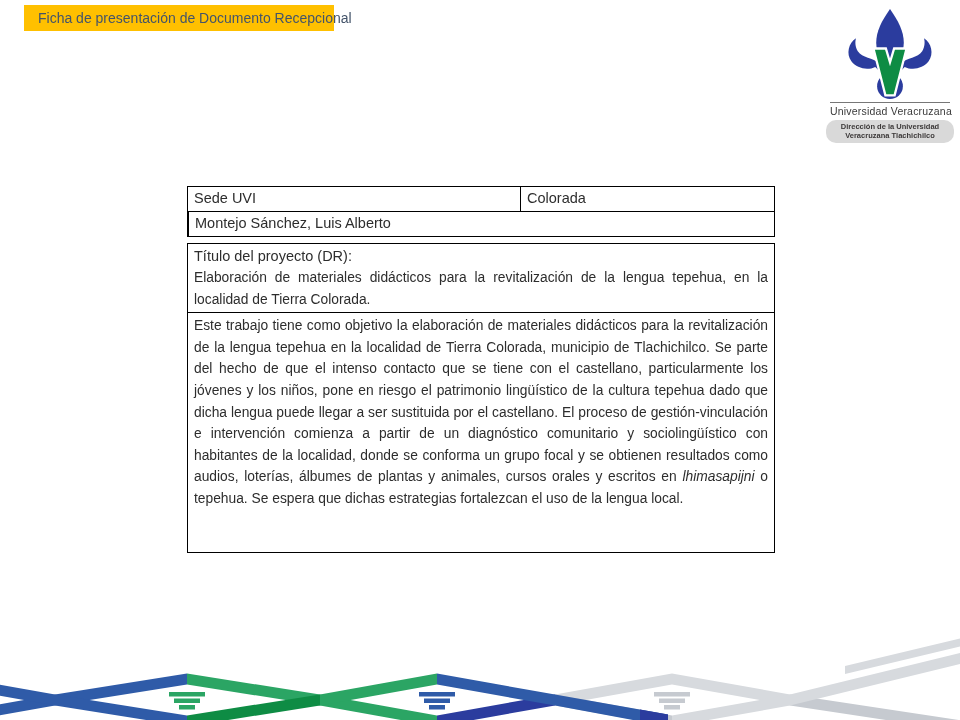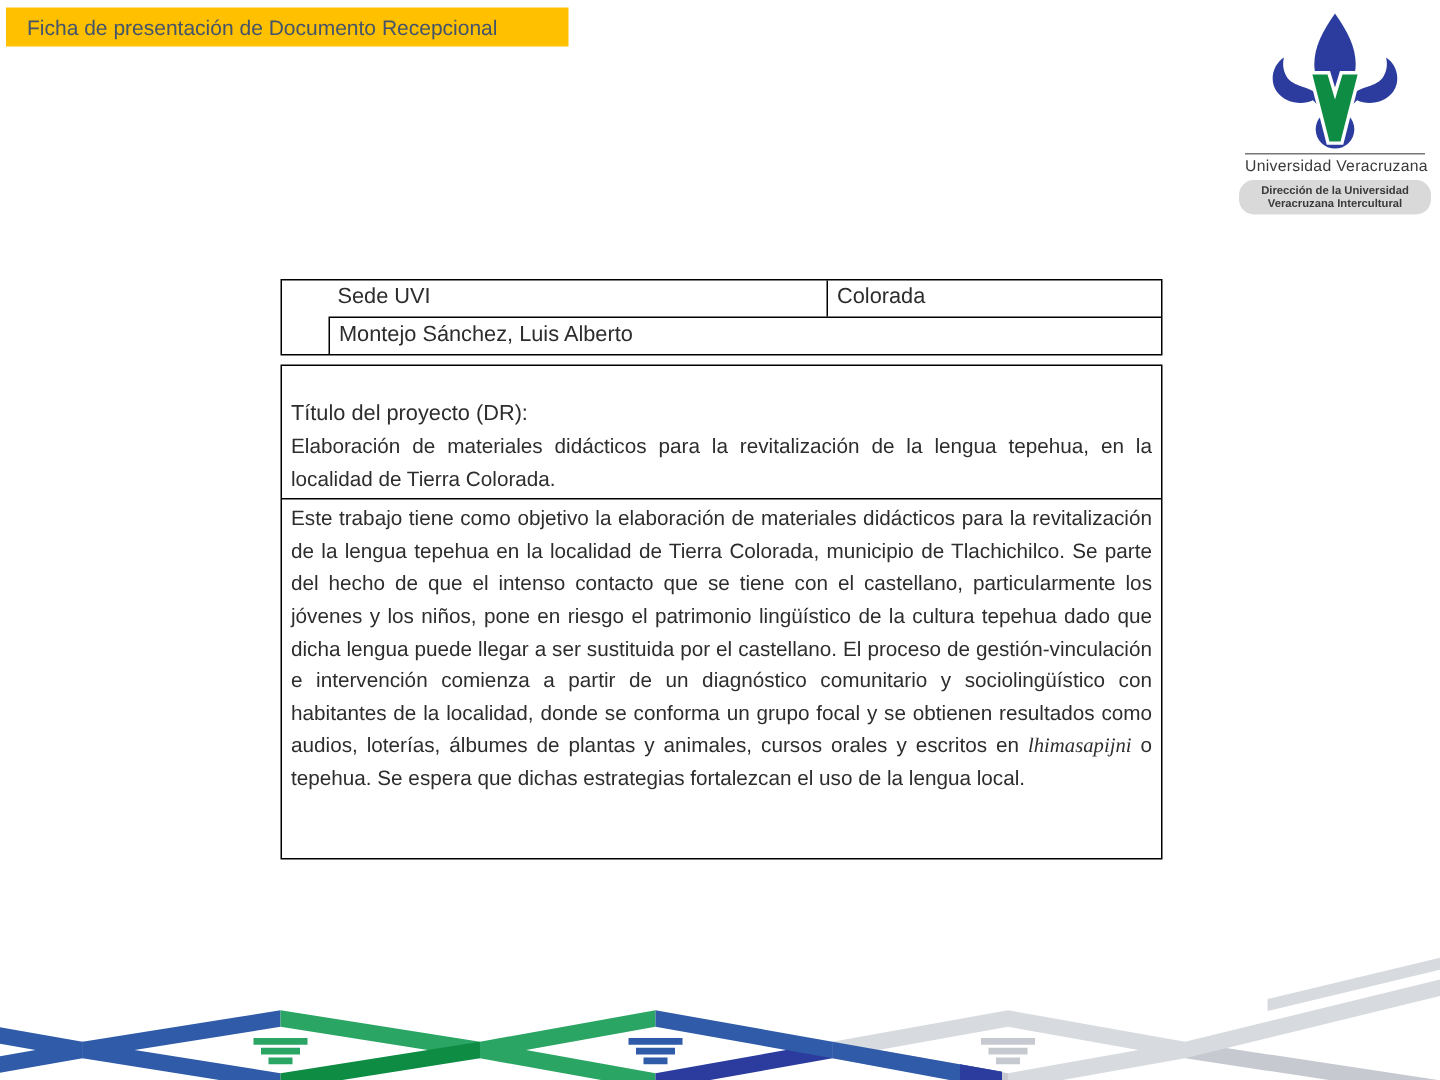--- a/index.html
+++ b/index.html
@@ -2,21 +2,21 @@
 <html style="--accent-yellow: #FFC000; --title-text: #44546A; --logo-blue: #2B3C9E; --logo-green: #0E8C44; --logo-gray-bar: #D9D9D9; --ribbon-blue: #2F5BA8; --ribbon-green: #2BA564; --ribbon-dark-green: #0E8C44; --ribbon-navy: #2B3C9E; --ribbon-gray: #D7DADE; --ribbon-gray-dark: #C6CAD0;"><head>
 <meta charset="utf-8">
 <style>
   html,body{margin:0;padding:0;background:#888;}
   .slide{
     position:relative;width:960px;height:720px;background:#ffffff;
     overflow:hidden;font-family:"Liberation Sans",sans-serif;color:#2d2d2d;
   }
   
   .title-bar{
-    position:absolute;left:4px;top:5px;width:375px;height:26px;
+    position:absolute;left:24px;top:5px;width:310px;height:26px;
     background:var(--accent-yellow,#FFC000);
     color:var(--title-text,#44546A);
     font-size:14px;line-height:26px;padding-left:14px;box-sizing:border-box;
     white-space:nowrap;
   }
   
   .logo{
     position:absolute;top:8px;right:6px;width:128px;text-align:center;margin-left:44px;
   }
   .logo .emblem{display:block;margin:0 auto;}
@@ -26,33 +26,33 @@
     font-size:10.5px;letter-spacing:.2px;color:#3a3a3a;white-space:nowrap;
   }
   .logo .department{
     margin-top:3px;background:var(--logo-gray-bar,#D9D9D9);
     padding:2px 0 3px 0;
     font-size:7.5px;font-weight:bold;color:#3B3838;line-height:9px;border-radius:10px;
   }
   
   .tbl{position:absolute;left:187px;width:588px;border:1px solid #000;box-sizing:border-box;font-size:14.5px;}
   .summary-table{top:186px;}
-  .summary-row{display:grid;grid-template-columns:332px 1fr;margin-left:31px;}
+  .summary-row{display:grid;grid-template-columns:332px 1fr;}
   .summary-row + .summary-row{border-top:1px solid #000;}
   .summary-row > div{padding:2px 6px;height:20px;line-height:19px;white-space:nowrap;overflow:hidden;}
   .summary-row > div:last-child{border-left:1px solid #000;}
   .detail-table{top:243px;}
   .detail-row{padding:2px 6px;box-sizing:border-box;}
   .detail-row + .detail-row{border-top:1px solid #000;}
   .row-line{height:20px;line-height:19px;white-space:nowrap;overflow:hidden;}
-  .row-block{min-height:58px;margin-top:20px;}
+  .row-block{min-height:58px;}
   .row-abstract{min-height:240px;}
   .cell-label{line-height:21px;}
   .cell-text{text-align:justify;font-size:13.8px;line-height:21.6px;}
-  .italic{font-style:italic;font-family:Liberation Serif, serif;}
+  .italic{font-style:italic;}
   
   .ribbons{position:absolute;left:0;bottom:0;width:960px;height:120px;}
 </style>
 </head>
 <body>
 
 <div class="slide">
 
   <div class="title-bar">
     <span>Ficha de presentación de Documento Recepcional</span>
@@ -62,21 +62,21 @@
     <svg class="emblem" width="92" height="92" viewBox="0 0 100 100">
       <path style="fill:var(--logo-blue,#2B3C9E)" d="M50 1 C41 14 35 25 35 38 C35 50 43 59 50 63 C57 59 65 50 65 38 C65 25 59 14 50 1 Z"></path>
       <path style="fill:var(--logo-blue,#2B3C9E)" d="M13 33 C5 38 2 50 8 58 C14 66 26 68 34 64 C40 70 45 76 47 84 C48 75 45 67 39 61 C31 53 20 55 15 47 C12 42 12 37 13 33 Z"></path>
       <path style="fill:var(--logo-blue,#2B3C9E)" d="M87 33 C95 38 98 50 92 58 C86 66 74 68 66 64 C60 70 55 76 53 84 C52 75 55 67 61 61 C69 53 80 55 85 47 C88 42 88 37 87 33 Z"></path>
       <circle style="fill:var(--logo-blue,#2B3C9E)" cx="50" cy="85" r="14"></circle>
       <path style="fill:var(--logo-green,#0E8C44);stroke:#ffffff;stroke-width:2.5" d="M32 44 L45.5 44 L50 59 L54.5 44 L68 44 L55 95 L45 95 Z"></path>
     </svg>
     <span class="institution">Universidad Veracruzana</span>
     <div class="department">
       <div>Dirección de la Universidad</div>
-      <div>Veracruzana Intercultural</div>
+      <div>Veracruzana Tlachichilco</div>
     </div>
   </div>
 
   <div class="tbl summary-table">
     <div class="summary-row">
       <div>Sede UVI</div>
       <div>Colorada</div>
     </div>
     <div class="summary-row">
       <div>Montejo Sánchez, Luis Alberto</div>

